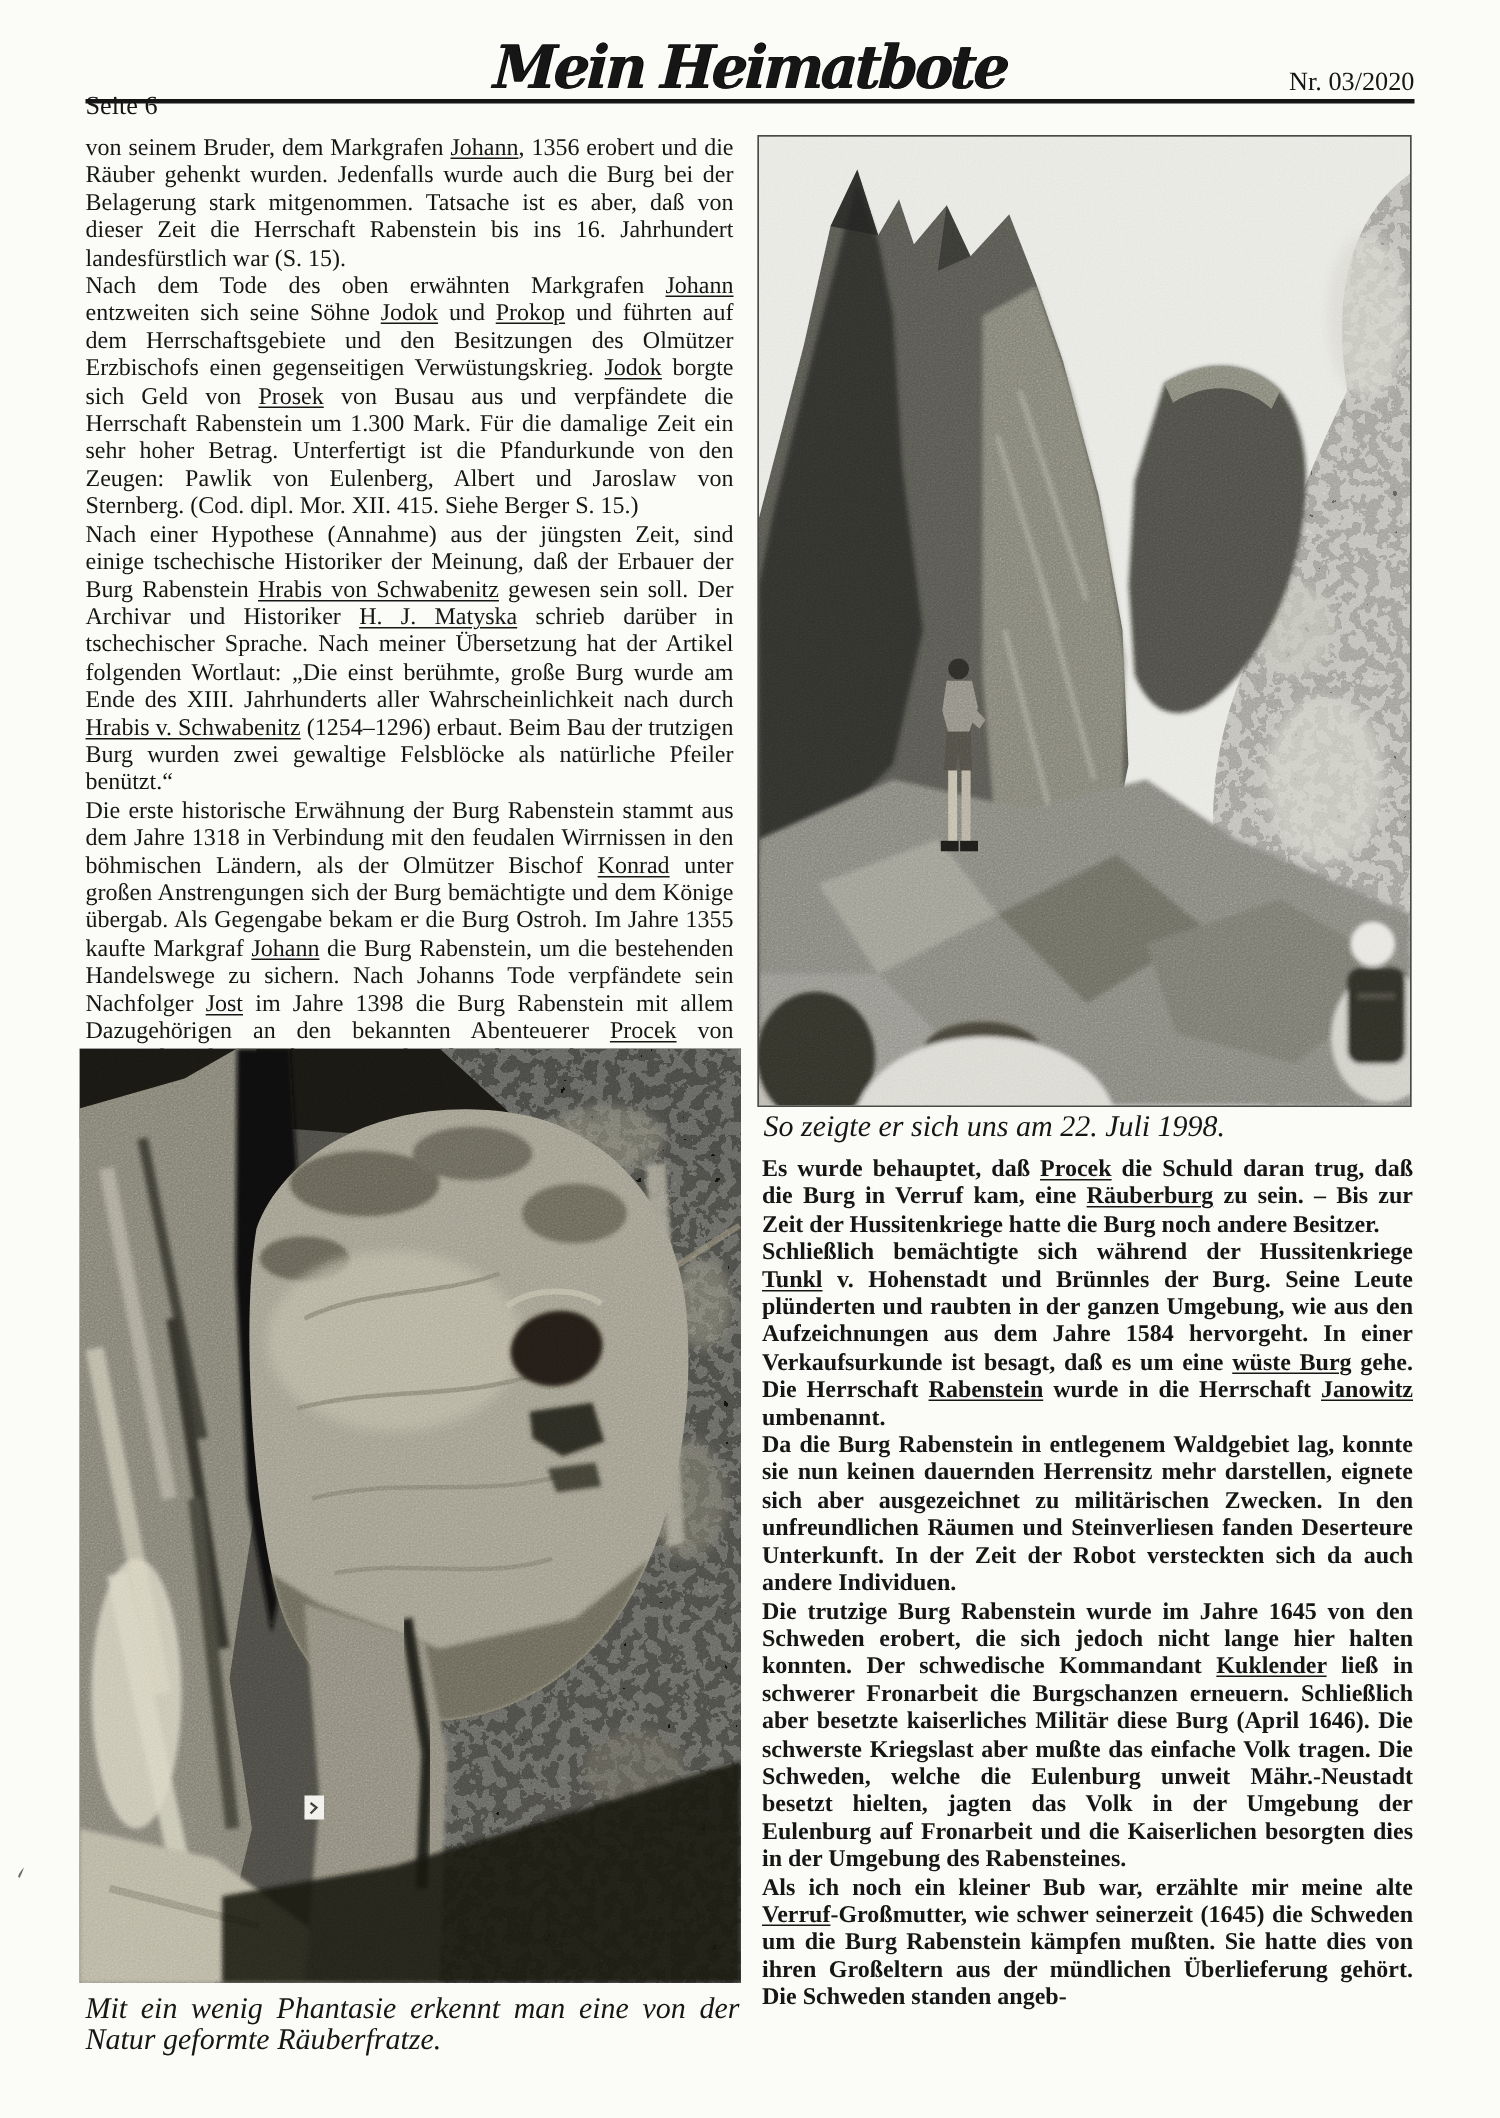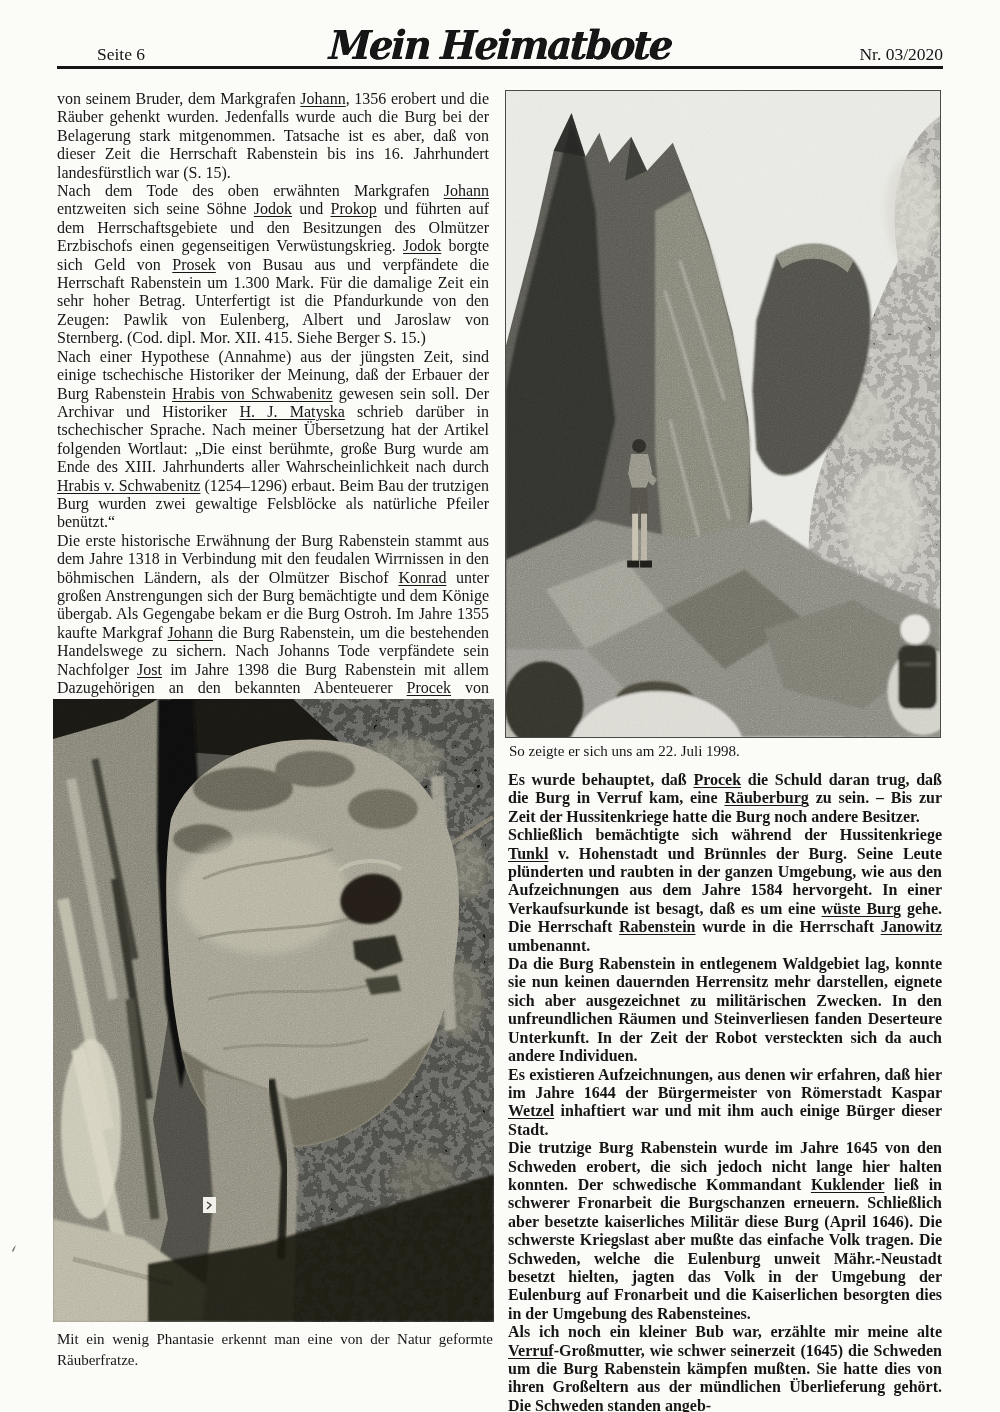--- a/index.html
+++ b/index.html
@@ -4,38 +4,38 @@
 <style>
   html,body{margin:0;padding:0;}
   body{
     width:1000px;height:1412px;position:relative;overflow:hidden;
     background:#fbfbf8;color:#161616;
     font-family:"Liberation Serif","DejaVu Serif",serif;
   }
   .abs{position:absolute;}
   
   .hdr-label{font-size:17.5px;}
-  #page-number{left:57px;top:44px;margin-left:40px;}
+  #page-number{left:57px;top:60px;}
   #issue-number{right:57px;top:44px;text-align:left;}
   #masthead{
     left:0;right:0;top:22px;text-align:center;
     font-family:"DejaVu Serif",serif;font-style:italic;font-weight:bold;
     font-size:38px;letter-spacing:-2px;
     transform:skewX(-3deg) scaleY(1.05);
     text-shadow:0.6px 0 0 #000;
   }
   #header-rule{left:57px;top:66px;width:886px;height:3px;background:#151515;}
   
   .col{width:432px;font-size:16px;line-height:18.4px;text-align:justify;}
   #col-left-text{left:57px;top:90px;}
   #col-right-text{left:508px;top:771px;width:434px;font-weight:bold;}
   .col p.para{margin:0;padding:0;}
   .u{text-decoration:underline;text-underline-offset:2px;text-decoration-thickness:1px;}
   .caption{
-    font-size:15px;line-height:20.5px;text-align:justify;
+    font-style:italic;font-size:20px;line-height:20.5px;text-align:justify;
   }
   #caption-left{left:57px;top:1329px;width:436px;}
   #caption-right{left:509px;top:741px;width:433px;}
   
   .photo{overflow:hidden;background:#888;}
   .photo svg.art{position:absolute;inset:0;width:100%;height:100%;}
   .photo svg.grain{position:absolute;inset:0;width:100%;height:100%;
     mix-blend-mode:overlay;opacity:.5;pointer-events:none;}
   #photo-right{left:505px;top:90px;width:436px;height:648px;border:1.5px solid #4a4a46;box-sizing:border-box;}
   #photo-left{left:53px;top:699px;width:441px;height:623px;}
@@ -230,20 +230,19 @@
       <rect width="100%" height="100%" filter="url(#grainF)"></rect>
     </svg>
 </div>
 
 <div class="abs caption" id="caption-right">So zeigte er sich uns am 22. Juli 1998.</div>
 
 <div class="abs col" id="col-right-text">
     <p class="para"><span>Es wurde behauptet, daß </span><span class="u">Procek</span><span> die Schuld daran trug, daß die Burg in Verruf kam, eine </span><span class="u">Räuberburg</span><span> zu sein. – Bis zur Zeit der Hussitenkriege hatte die Burg noch andere Besitzer.</span></p>
     <p class="para"><span>Schließlich bemächtigte sich während der Hussitenkriege </span><span class="u">Tunkl</span><span> v. Hohenstadt und Brünnles der Burg. Seine Leute plünderten und raubten in der ganzen Umgebung, wie aus den Aufzeichnungen aus dem Jahre 1584 hervorgeht. In einer Verkaufsurkunde ist besagt, daß es um eine </span><span class="u">wüste Burg</span><span> gehe. Die Herrschaft </span><span class="u">Rabenstein</span><span> wurde in die Herrschaft </span><span class="u">Janowitz</span><span> umbenannt.</span></p>
     <p class="para"><span>Da die Burg Rabenstein in entlegenem Waldgebiet lag, konnte sie nun keinen dauernden Herrensitz mehr darstellen, eignete sich aber ausgezeichnet zu militärischen Zwecken. In den unfreundlichen Räumen und Steinverliesen fanden Deserteure Unterkunft. In der Zeit der Robot versteckten sich da auch andere Individuen.</span></p>
-    <p class="para"><span>Es existieren Aufzeichnungen, aus denen wir erfahren, daß hier im Jahre 1644 der Bürgermeister von Römerstadt Kaspar </span><span class="u">Wetzel</span><span> inhaftiert war und mit ihm auch einige Bürger dieser Stadt.</span></p>
     <p class="para"><span>Die trutzige Burg Rabenstein wurde im Jahre 1645 von den Schweden erobert, die sich jedoch nicht lange hier halten konnten. Der schwedische Kommandant </span><span class="u">Kuklender</span><span> ließ in schwerer Fronarbeit die Burgschanzen erneuern. Schließlich aber besetzte kaiserliches Militär diese Burg (April 1646). Die schwerste Kriegslast aber mußte das einfache Volk tragen. Die Schweden, welche die Eulenburg unweit Mähr.-Neustadt besetzt hielten, jagten das Volk in der Umgebung der Eulenburg auf Fronarbeit und die Kaiserlichen besorgten dies in der Umgebung des Rabensteines.</span></p>
     <p class="para"><span>Als ich noch ein kleiner Bub war, erzählte mir meine alte </span><span class="u">Verruf</span><span>-Großmutter, wie schwer seinerzeit (1645) die Schweden um die Burg Rabenstein kämpfen mußten. Sie hatte dies von ihren Großeltern aus der mündlichen Überlieferung gehört. Die Schweden standen angeb-</span></p>
   </div>
 
 <svg class="abs" id="scan-speck" viewBox="0 0 8 10">
   <path d="M2,8 C3,5 5,3 6,2 C5,5 4,7 3,9 Z" fill="#6a6a66"></path>
 </svg>
 
 </body></html>

